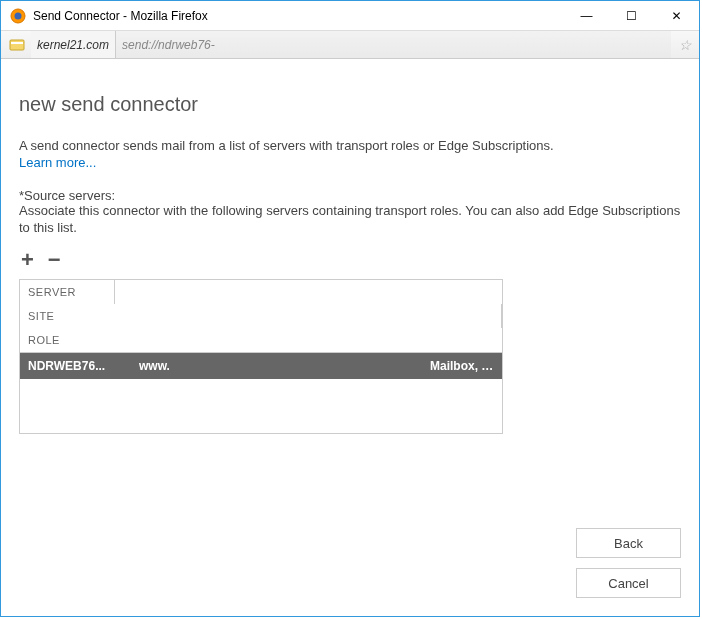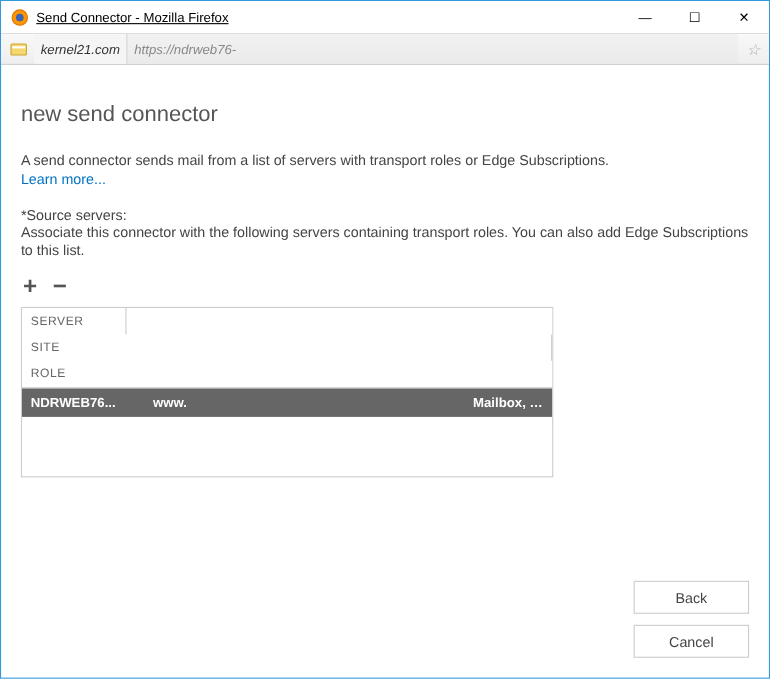--- a/index.html
+++ b/index.html
@@ -29,21 +29,20 @@
       height: 18px;
       margin: 0 6px 0 8px;
       display: inline-flex;
       align-items: center;
       justify-content: center;
     }
     .title-text {
       font-size: 12px;
       color: #000;
       flex: 1;
-      text-decoration: underline;
     }
     .win-controls {
       display: flex;
       height: 100%;
     }
     .win-btn {
       width: 45px;
       height: 100%;
       display: flex;
       align-items: center;
@@ -225,21 +224,21 @@
   </div>
 
   <div class="addrbar">
     <span class="addr-icon">
       <svg width="16" height="16" viewBox="0 0 16 16">
           <rect x="1" y="3" width="14" height="10" rx="1" fill="#f5d76e" stroke="#c9a62e"></rect>
           <rect x="2" y="5" width="12" height="2" fill="#fff"></rect>
         </svg>
     </span>
     <span class="addr-site">kernel21.com</span>
-    <span class="addr-url">https://ndrweb76-</span>
+    <span class="addr-url">send://ndrweb76-</span>
     <span class="star-icon">☆</span>
   </div>
 
   <div class="content">
     <div class="page-title">new send connector</div>
     <div class="desc">A send connector sends mail from a list of servers with transport roles or Edge Subscriptions.</div>
     <div class="learn-link">Learn more...</div>
     <div class="label">*Source servers:</div>
     <div class="sublabel">Associate this connector with the following servers containing transport roles. You can also add Edge Subscriptions to this list.</div>
 

